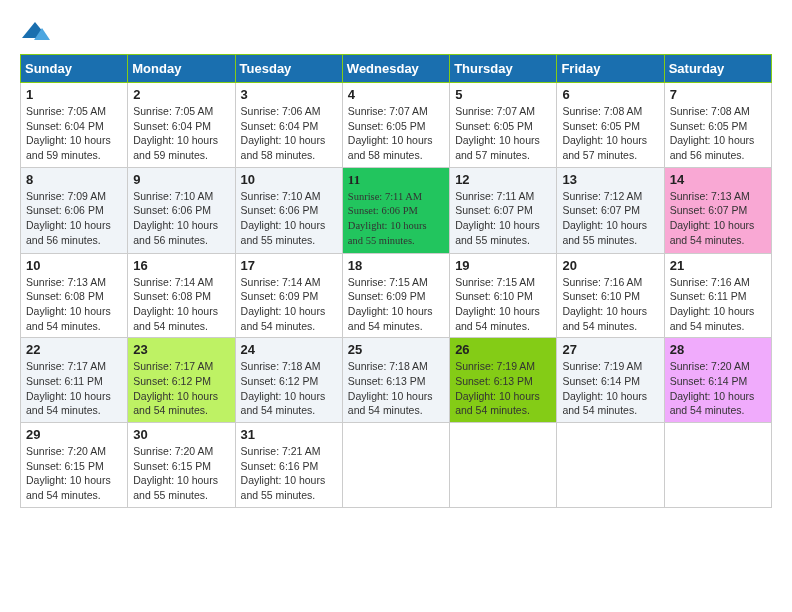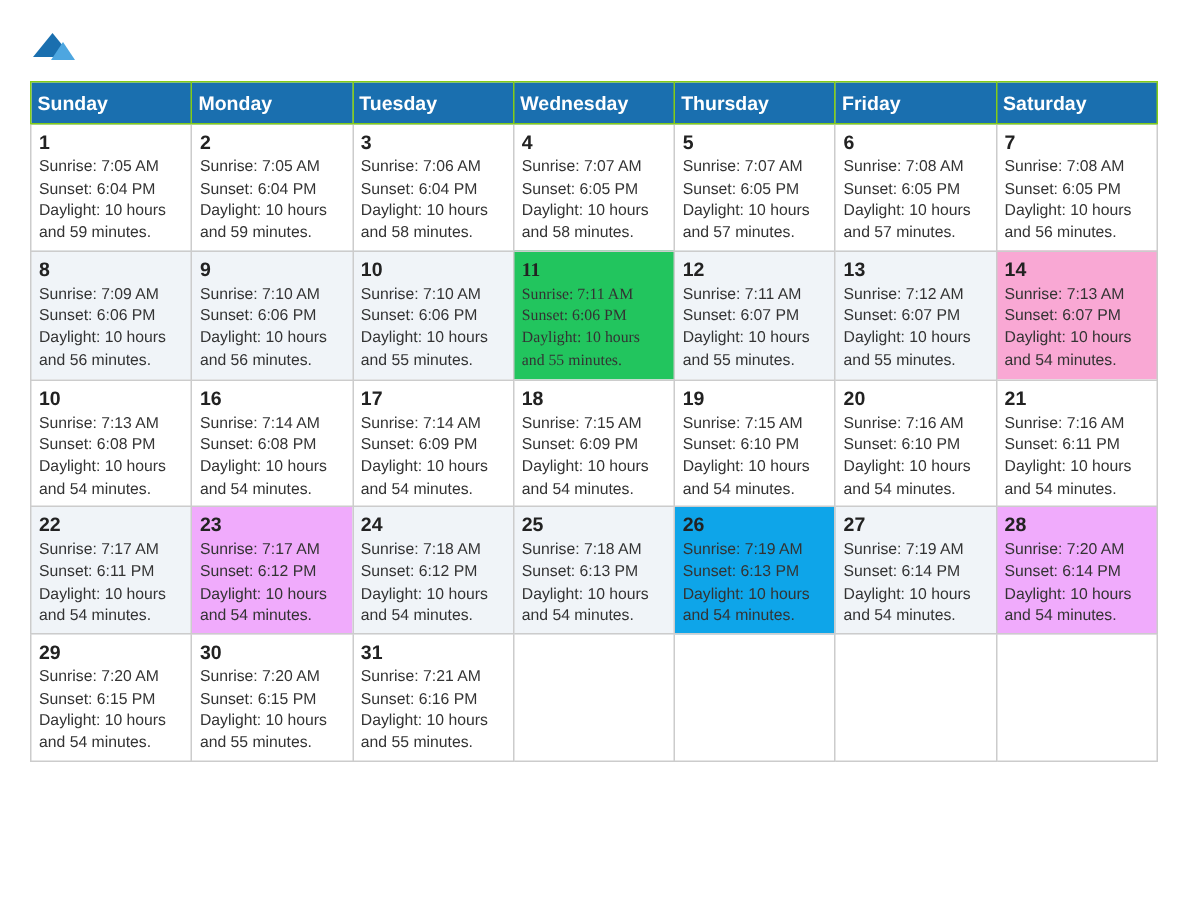--- a/index.html
+++ b/index.html
@@ -143,24 +143,24 @@
         <td><span class="day-num">10</span><span class="day-info">Sunrise: 7:13 AM<br>Sunset: 6:08 PM<br>Daylight: 10 hours and 54 minutes.</span></td>
         <td><span class="day-num">16</span><span class="day-info">Sunrise: 7:14 AM<br>Sunset: 6:08 PM<br>Daylight: 10 hours and 54 minutes.</span></td>
         <td><span class="day-num">17</span><span class="day-info">Sunrise: 7:14 AM<br>Sunset: 6:09 PM<br>Daylight: 10 hours and 54 minutes.</span></td>
         <td><span class="day-num">18</span><span class="day-info">Sunrise: 7:15 AM<br>Sunset: 6:09 PM<br>Daylight: 10 hours and 54 minutes.</span></td>
         <td><span class="day-num">19</span><span class="day-info">Sunrise: 7:15 AM<br>Sunset: 6:10 PM<br>Daylight: 10 hours and 54 minutes.</span></td>
         <td><span class="day-num">20</span><span class="day-info">Sunrise: 7:16 AM<br>Sunset: 6:10 PM<br>Daylight: 10 hours and 54 minutes.</span></td>
         <td><span class="day-num">21</span><span class="day-info">Sunrise: 7:16 AM<br>Sunset: 6:11 PM<br>Daylight: 10 hours and 54 minutes.</span></td>
       </tr>
       <tr style="background: rgb(240, 244, 248); padding-left: 33px;">
         <td style="background: rgb(240, 244, 248);"><span class="day-num">22</span><span class="day-info">Sunrise: 7:17 AM<br>Sunset: 6:11 PM<br>Daylight: 10 hours and 54 minutes.</span></td>
-        <td style="background: #f0abfc;"><span class="day-num">23</span><span class="day-info">Sunrise: 7:17 AM<br>Sunset: 6:12 PM<br>Daylight: 10 hours and 54 minutes.</span></td>
+        <td style="background: #bef264;"><span class="day-num">23</span><span class="day-info">Sunrise: 7:17 AM<br>Sunset: 6:12 PM<br>Daylight: 10 hours and 54 minutes.</span></td>
         <td style="background: rgb(240, 244, 248);"><span class="day-num">24</span><span class="day-info">Sunrise: 7:18 AM<br>Sunset: 6:12 PM<br>Daylight: 10 hours and 54 minutes.</span></td>
         <td style="background: rgb(240, 244, 248);"><span class="day-num">25</span><span class="day-info">Sunrise: 7:18 AM<br>Sunset: 6:13 PM<br>Daylight: 10 hours and 54 minutes.</span></td>
-        <td style="background: #0ea5e9;"><span class="day-num">26</span><span class="day-info">Sunrise: 7:19 AM<br>Sunset: 6:13 PM<br>Daylight: 10 hours and 54 minutes.</span></td>
+        <td style="background: #84cc16;"><span class="day-num">26</span><span class="day-info">Sunrise: 7:19 AM<br>Sunset: 6:13 PM<br>Daylight: 10 hours and 54 minutes.</span></td>
         <td style="background: rgb(240, 244, 248);"><span class="day-num">27</span><span class="day-info">Sunrise: 7:19 AM<br>Sunset: 6:14 PM<br>Daylight: 10 hours and 54 minutes.</span></td>
         <td style="background: #f0abfc;"><span class="day-num">28</span><span class="day-info">Sunrise: 7:20 AM<br>Sunset: 6:14 PM<br>Daylight: 10 hours and 54 minutes.</span></td>
       </tr>
       <tr>
         <td><span class="day-num">29</span><span class="day-info">Sunrise: 7:20 AM<br>Sunset: 6:15 PM<br>Daylight: 10 hours and 54 minutes.</span></td>
         <td><span class="day-num">30</span><span class="day-info">Sunrise: 7:20 AM<br>Sunset: 6:15 PM<br>Daylight: 10 hours and 55 minutes.</span></td>
         <td><span class="day-num">31</span><span class="day-info">Sunrise: 7:21 AM<br>Sunset: 6:16 PM<br>Daylight: 10 hours and 55 minutes.</span></td>
         <td class="empty-cell" style="background: rgb(255, 255, 255);"></td>
         <td class="empty-cell" style="background: rgb(255, 255, 255);"></td>
         <td class="empty-cell" style="background: rgb(255, 255, 255);"></td>

